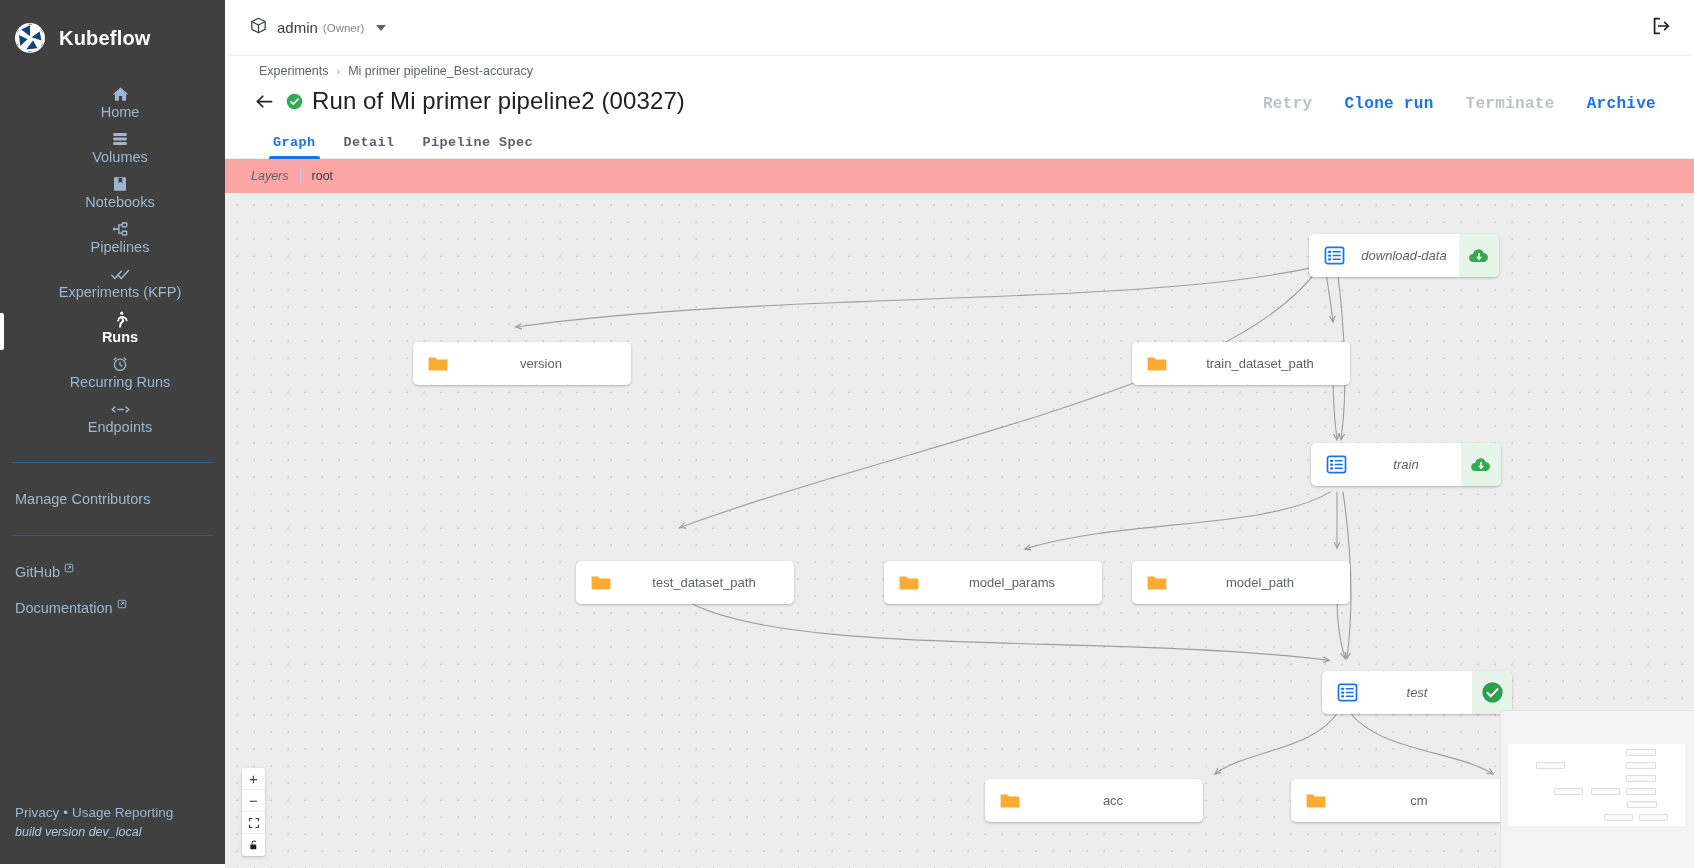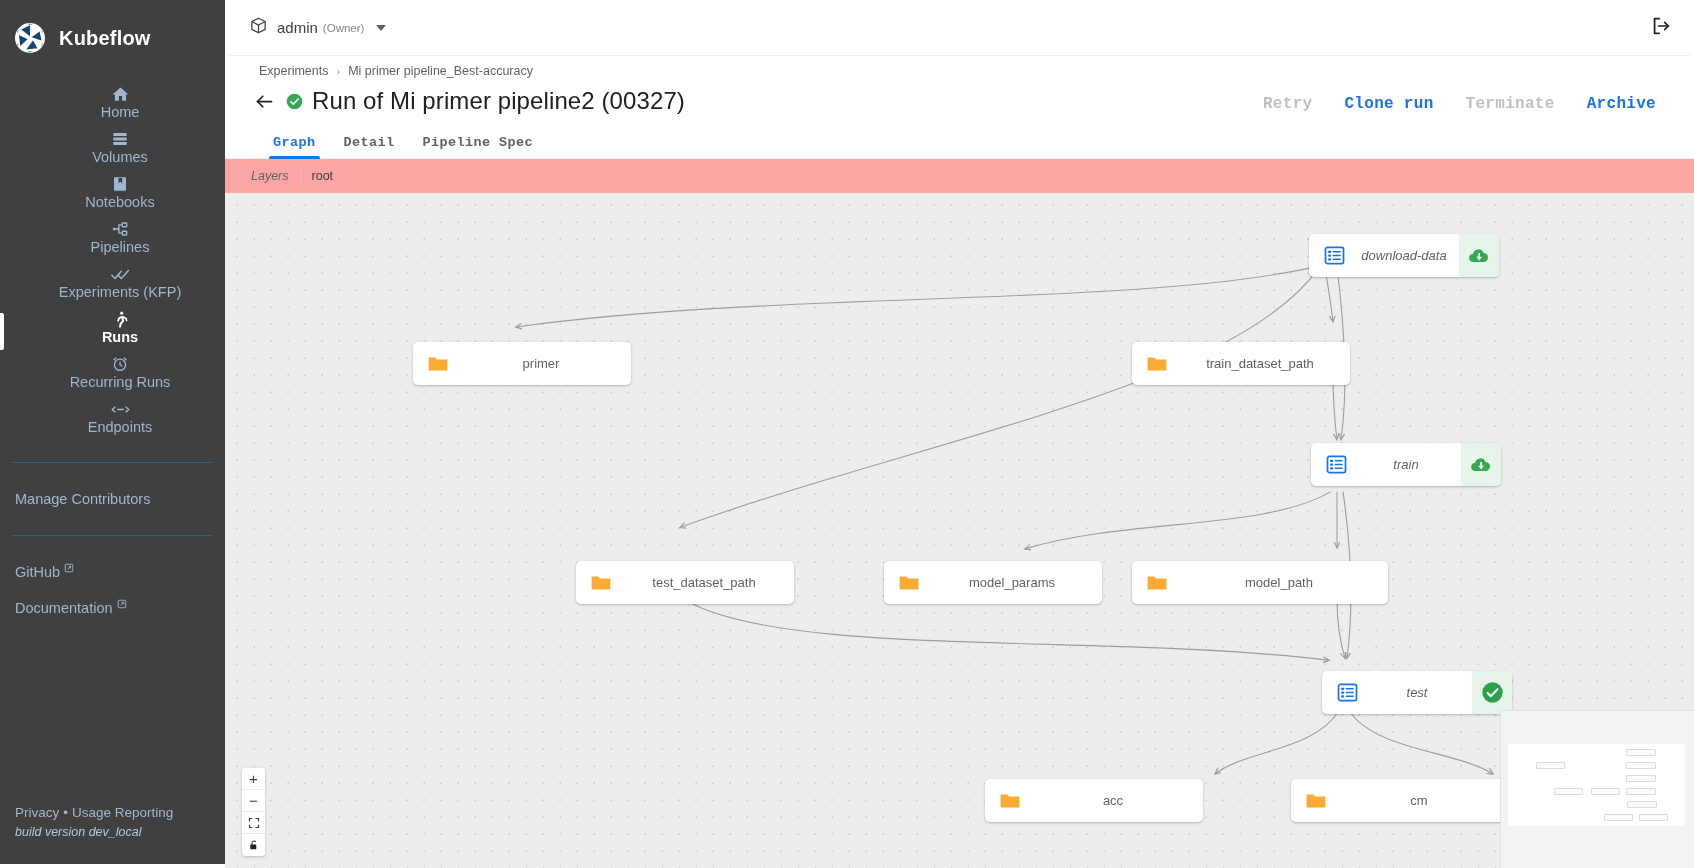--- a/index.html
+++ b/index.html
@@ -394,21 +394,21 @@
           </svg>
         </span>
       </div>
 
       <div class="node artifact" style="left:188px; top:149px; width:218px;">
         <span class="n-ico">
           <svg viewBox="0 0 24 24" width="24" height="24" fill="#f9ab32">
             <path d="M2.6 5.4h6.6l1.8 2.2h10.4v11H2.6z"></path>
           </svg>
         </span>
-        <span class="n-label">primer</span>
+        <span class="n-label">version</span>
       </div>
 
       <div class="node artifact" style="left:907px; top:149px; width:218px;">
         <span class="n-ico">
           <svg viewBox="0 0 24 24" width="24" height="24" fill="#f9ab32">
             <path d="M2.6 5.4h6.6l1.8 2.2h10.4v11H2.6z"></path>
           </svg>
         </span>
         <span class="n-label">train_dataset_path</span>
       </div>
@@ -445,21 +445,21 @@
 
       <div class="node artifact" style="left:659px; top:368px; width:218px;">
         <span class="n-ico">
           <svg viewBox="0 0 24 24" width="24" height="24" fill="#f9ab32">
             <path d="M2.6 5.4h6.6l1.8 2.2h10.4v11H2.6z"></path>
           </svg>
         </span>
         <span class="n-label">model_params</span>
       </div>
 
-      <div class="node artifact" style="left:907px; top:368px; width:256px;">
+      <div class="node artifact" style="left:907px; top:368px; width:218px;">
         <span class="n-ico">
           <svg viewBox="0 0 24 24" width="24" height="24" fill="#f9ab32">
             <path d="M2.6 5.4h6.6l1.8 2.2h10.4v11H2.6z"></path>
           </svg>
         </span>
         <span class="n-label">model_path</span>
       </div>
 
       <div class="node task" style="left:1097px; top:478px; width:190px;">
         <span class="n-ico">

